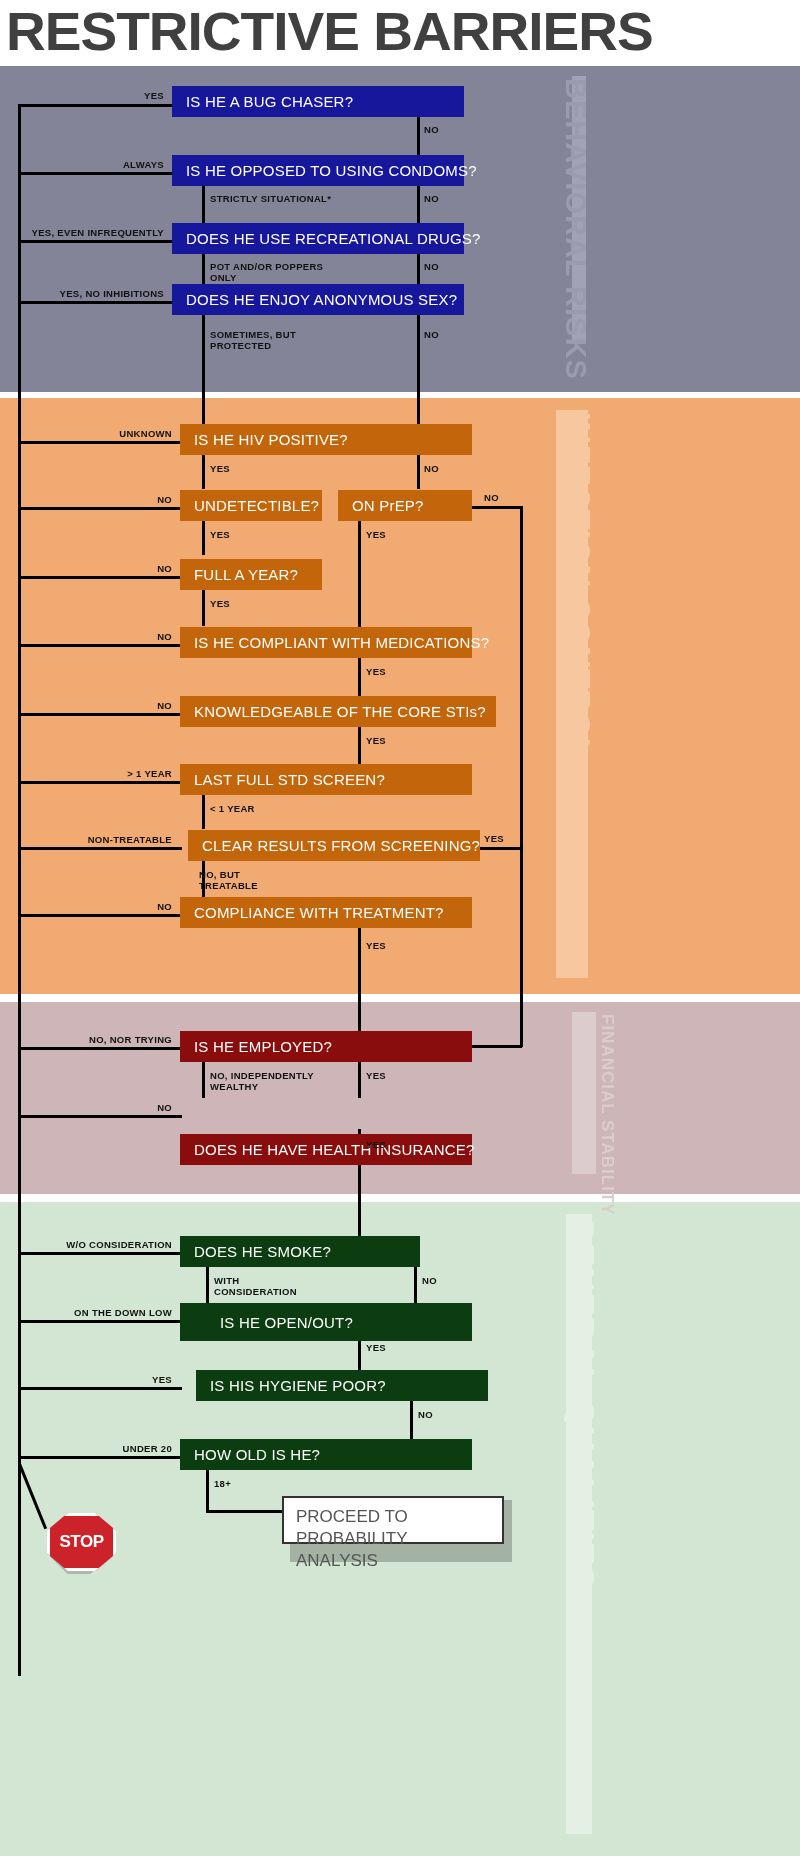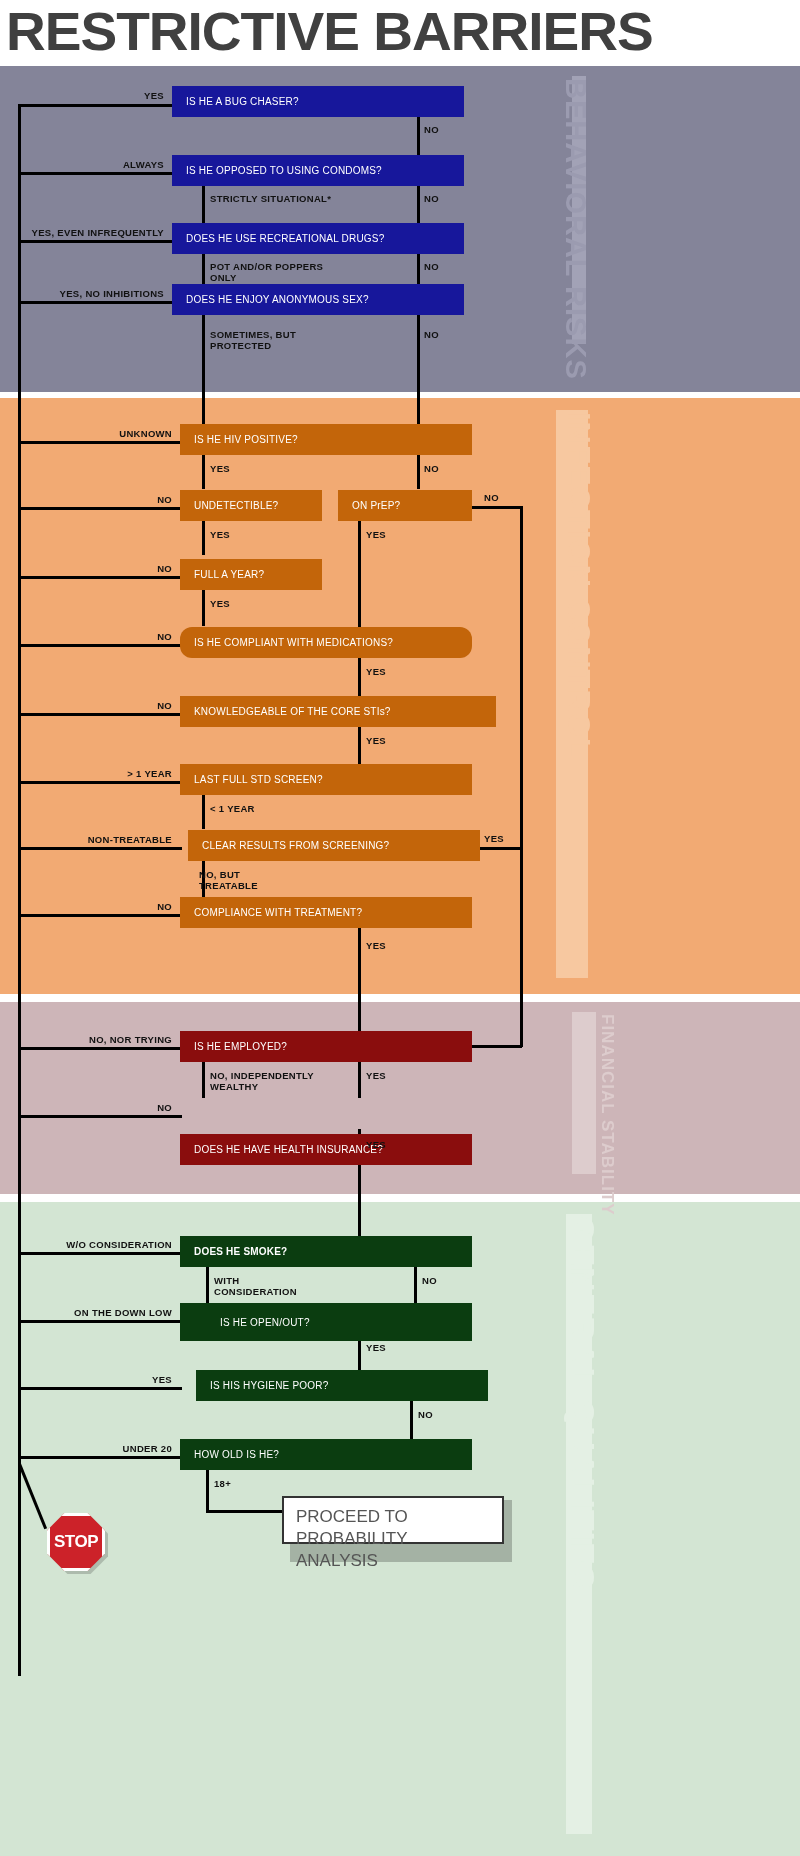--- a/index.html
+++ b/index.html
@@ -43,21 +43,21 @@
     letter-spacing:1px;
     line-height:1;
   }
   .vbar { position:absolute; }
 
   
   .node {
     position:absolute;
     display:flex; align-items:center;
     color:#ffffff;
-    font-size:10px;
+    font-size:15px;
     font-family:"Liberation Sans", sans-serif;
     padding-left:14px;
     letter-spacing:0.2px;
     white-space:nowrap;
     z-index:5;
   }
   .n-blue   { background:#17179b; }
   .n-orange { background:#c3650a; }
   .n-red    { background:#8a0d0d; }
   .n-green  { background:#0b3d10; }
@@ -77,21 +77,21 @@
     letter-spacing:0.3px;
     line-height:11px;
     white-space:pre-line;
     z-index:6;
   }
   .elab.right { text-align:right; }
 
   
   .stop {
     position:absolute;
-    width:58px; height:58px;
+    width:69px; height:58px;
     background:#cc2229;
     border:3px solid #ffffff;
     clip-path: polygon(30% 0%, 70% 0%, 100% 30%, 100% 70%, 70% 100%, 30% 100%, 0% 70%, 0% 30%);
     display:flex; align-items:center; justify-content:center;
     z-index:8;
   }
   .stop span {
     color:#ffffff; font-weight:bold; font-size:17px;
     font-family:"Liberation Sans", sans-serif; letter-spacing:-0.5px;
   }
@@ -198,21 +198,21 @@
   <div class="ln lh" style="left:472px; top:506px; width:50px;"></div>
   <div class="elab" style="left:484px; top:492px;">NO</div>
   <div class="ln lv" style="left:520px; top:506px; height:540px;"></div>
 
   <div class="node n-orange" style="left:180px; top:559px; width:142px; height:31px;">FULL A YEAR?</div>
   <div class="ln lh" style="left:18px; top:576px; width:164px;"></div>
   <div class="elab right" style="left:126px; top:563px; width:46px;">NO</div>
   <div class="ln lv" style="left:202px; top:590px; height:36px;"></div>
   <div class="elab" style="left:210px; top:598px;">YES</div>
 
-  <div class="node n-orange" style="left:180px; top:627px; width:292px; height:31px;border-radius:12px;">IS HE COMPLIANT WITH MEDICATIONS?</div>
+  <div class="node n-orange" style="left:180px; top:627px; width:292px; height:31px;">IS HE COMPLIANT WITH MEDICATIONS?</div>
   <div class="ln lh" style="left:18px; top:644px; width:164px;"></div>
   <div class="elab right" style="left:126px; top:631px; width:46px;">NO</div>
   <div class="ln lv" style="left:358px; top:658px; height:38px;"></div>
   <div class="elab" style="left:366px; top:666px;">YES</div>
 
   <div class="node n-orange" style="left:180px; top:696px; width:316px; height:31px;">KNOWLEDGEABLE OF THE CORE STIs?</div>
   <div class="ln lh" style="left:18px; top:713px; width:164px;"></div>
   <div class="elab right" style="left:126px; top:700px; width:46px;">NO</div>
   <div class="ln lv" style="left:358px; top:727px; height:38px;"></div>
   <div class="elab" style="left:366px; top:735px;">YES</div>
@@ -249,21 +249,21 @@
 WEALTHY</div>
   <div class="ln lv" style="left:358px; top:1062px; height:36px;"></div>
   <div class="elab" style="left:366px; top:1070px;">YES</div>
 
   <div class="node n-red" style="left:180px; top:1098px; width:292px; height:31px;margin-top:36px;">DOES HE HAVE HEALTH INSURANCE?</div>
   <div class="ln lh" style="left:18px; top:1115px; width:164px;"></div>
   <div class="elab right" style="left:126px; top:1102px; width:46px;">NO</div>
   <div class="ln lv" style="left:358px; top:1129px; height:108px;"></div>
   <div class="elab" style="left:366px; top:1139px;">YES</div>
 
-  <div class="node n-green" style="left:180px; top:1236px; width:292px; height:31px;font-weight:bold;">DOES HE SMOKE?</div>
+  <div class="node n-green" style="left:180px; top:1236px; width:240px; height:31px;">DOES HE SMOKE?</div>
   <div class="ln lh" style="left:18px; top:1252px; width:164px;"></div>
   <div class="elab right" style="left:56px; top:1239px; width:116px;">W/O CONSIDERATION</div>
   <div class="ln lv" style="left:206px; top:1267px; height:36px;"></div>
   <div class="elab" style="left:214px; top:1275px;">WITH
 CONSIDERATION</div>
   <div class="ln lv" style="left:414px; top:1267px; height:36px;"></div>
   <div class="elab" style="left:422px; top:1275px;">NO</div>
 
   <div class="node n-green" style="left:180px; top:1303px; width:292px; height:38px;padding-left:40px;">IS HE OPEN/OUT?</div>
   <div class="ln lh" style="left:18px; top:1320px; width:164px;"></div>

